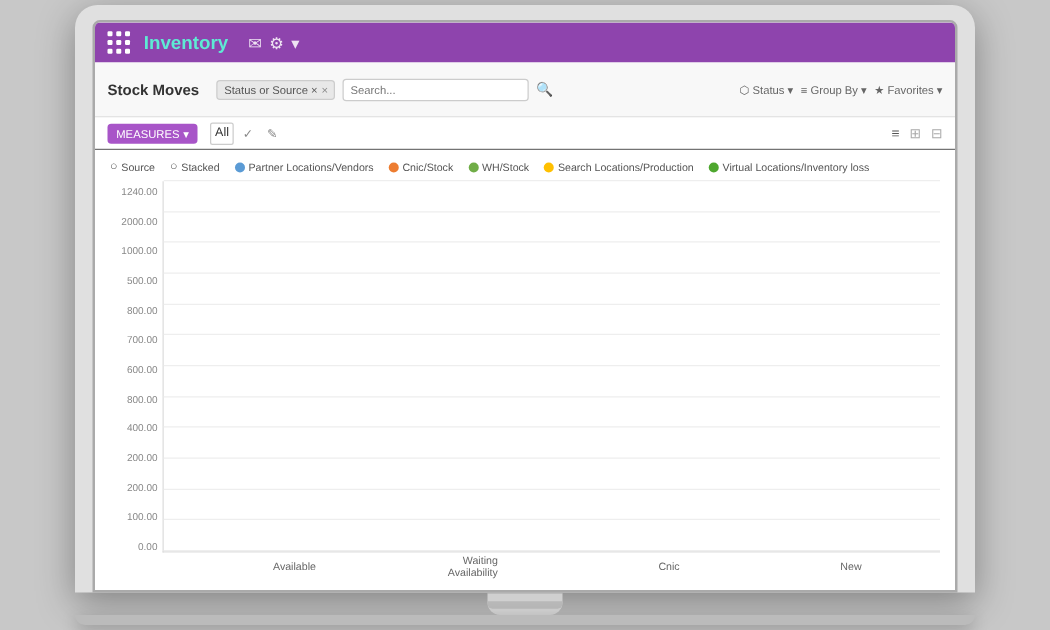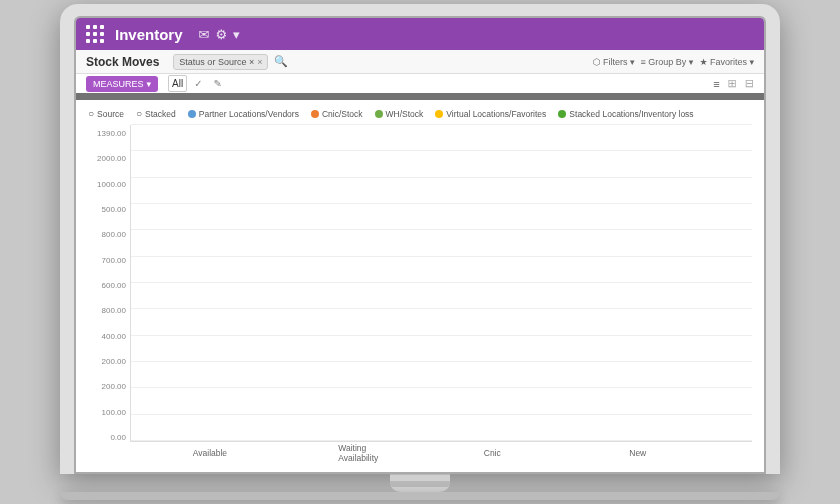--- a/index.html
+++ b/index.html
@@ -57,21 +57,21 @@
     }
     .nav-apps-icon span {
       width: 4px;
       height: 4px;
       background: #fff;
       display: block;
       border-radius: 1px;
     }
 
     .nav-title {
-      color: #ffffff;
+      color: #5eead4;
       font-size: 15px;
       font-weight: bold;
       margin-right: 10px;
     }
 
     .nav-menu {
       display: flex;
       gap: 2px;
       flex: 1;
     }
@@ -93,21 +93,21 @@
       color: #fff;
       font-size: 13px;
       cursor: pointer;
       opacity: 0.85;
     }
 
     
     .toolbar {
       background: #f8f8f8;
       border-bottom: 1px solid #ddd;
-      height: 24px;
+      height: 44px;
       display: flex;
       align-items: center;
       padding: 0 10px;
       gap: 6px;
       flex-shrink: 0;
     }
 
     .page-title {
       font-size: 12px;
       font-weight: bold;
@@ -139,21 +139,21 @@
     }
 
     .search-icon-btn {
       color: #888;
       font-size: 11px;
     }
 
     
     .sub-toolbar {
       background: #fff;
-      border-bottom: 7px solid #737373;
+      border-bottom: 1px solid #737373;
       height: 26px;
       display: flex;
       align-items: center;
       padding: 0 10px;
       gap: 6px;
       flex-shrink: 0;
     }
 
     .measures-btn {
       background: #a855c8;
@@ -309,21 +309,21 @@
       display: flex;
       justify-content: space-around;
       padding: 0 20px;
       height: 22px;
       align-items: center;
     }
 
     .x-label {
       font-size: 8.5px;
       color: #666;
-      text-align: left;
+      text-align: right;
       width: 60px;
     }
 
     
     .laptop-base {
       background: #d0d0d0;
       height: 18px;
       border-radius: 0 0 10px 10px;
       display: flex;
       justify-content: center;
@@ -371,23 +371,24 @@
           <span class="nav-icon-btn">▾</span>
         </div>
       </div>
 
       <div class="toolbar">
         <span class="page-title">Stock Moves</span>
         <div class="filter-badge">
           <span>Status or Source ×</span>
           <span class="close">×</span>
         </div>
+        <input class="search-box" type="text" placeholder="Search..." style="">
         <span class="search-icon-btn">🔍</span>
         <div style="flex:1"></div>
-        <span style="font-size:9px;color:#666;cursor:pointer;">⬡ <span>Filters</span> ▾</span>
+        <span style="font-size:9px;color:#666;cursor:pointer;">⬡ <span>Status</span> ▾</span>
         <span style="font-size:9px;color:#666;cursor:pointer;">≡ <span>Group By</span> ▾</span>
         <span style="font-size:9px;color:#666;cursor:pointer;">★ <span>Favorites</span> ▾</span>
       </div>
 
       <div class="sub-toolbar">
         <button class="measures-btn">
           <span>MEASURES</span>
           <span>▾</span>
         </button>
         <div class="view-btns">
@@ -421,32 +422,32 @@
           <div class="legend-item">
             <div class="legend-dot" style="background:#ed7d31;"></div>
             <span>Cnic/Stock</span>
           </div>
           <div class="legend-item">
             <div class="legend-dot" style="background:#70ad47;"></div>
             <span>WH/Stock</span>
           </div>
           <div class="legend-item">
             <div class="legend-dot" style="background:#ffc000;"></div>
-            <span>Virtual Locations/Favorites</span>
+            <span>Search Locations/Production</span>
           </div>
           <div class="legend-item">
             <div class="legend-dot" style="background:#4ea72e;"></div>
-            <span>Stacked Locations/Inventory loss</span>
+            <span>Virtual Locations/Inventory loss</span>
           </div>
         </div>
 
         <div class="chart-container">
 
           <div class="y-axis">
-            <span class="y-label">1390.00</span>
+            <span class="y-label">1240.00</span>
             <span class="y-label">2000.00</span>
             <span class="y-label">1000.00</span>
             <span class="y-label">500.00</span>
             <span class="y-label">800.00</span>
             <span class="y-label">700.00</span>
             <span class="y-label">600.00</span>
             <span class="y-label">800.00</span>
             <span class="y-label">400.00</span>
             <span class="y-label">200.00</span>
             <span class="y-label">200.00</span>

